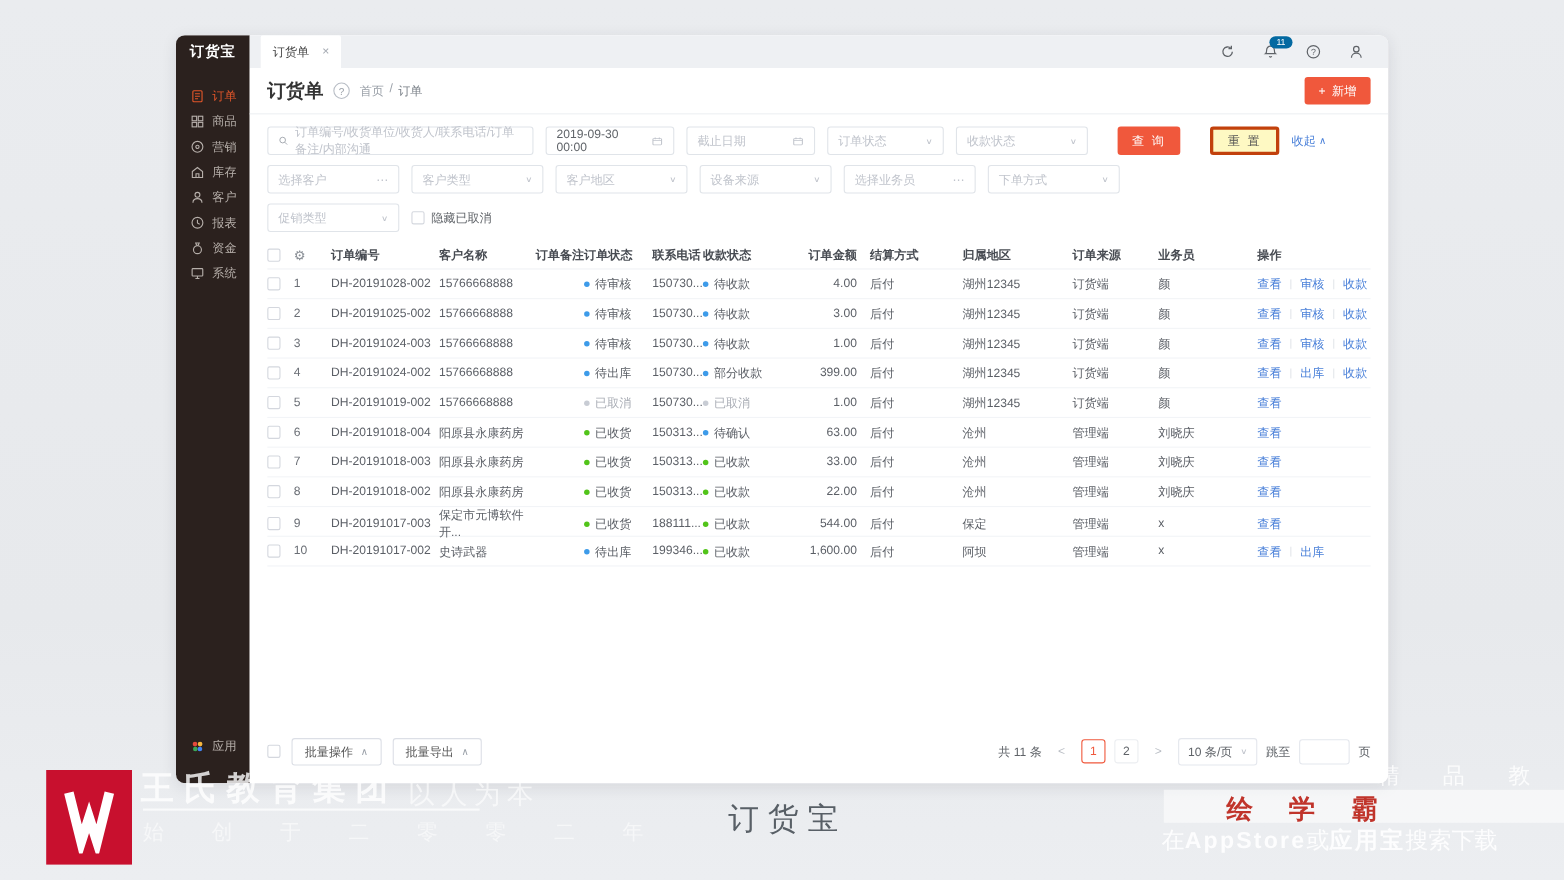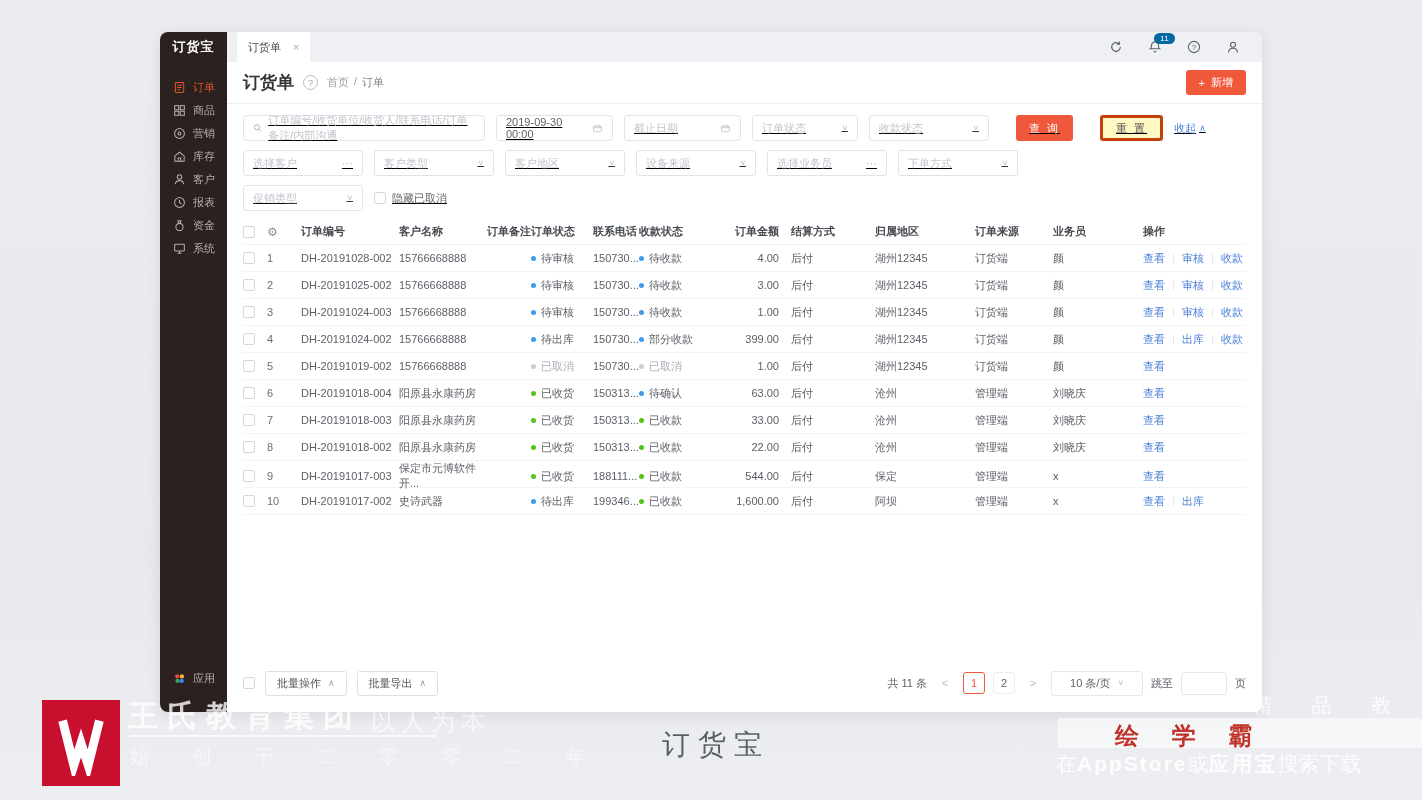--- a/index.html
+++ b/index.html
@@ -38,21 +38,21 @@
   .page-header{height:41px;flex-shrink:0;border-bottom:1px solid #edeff2;display:flex;align-items:center;padding:0 16px;gap:9px;}
   .page-title{font-size:17px;font-weight:bold;color:#333;}
   .q-circle{width:13px;height:13px;border:1px solid #b9bec6;border-radius:50%;color:#9aa0a8;
     font-size:9px;display:flex;align-items:center;justify-content:center;}
   .breadcrumb{font-size:11px;color:#9aa0a8;display:flex;gap:5px;}
   .breadcrumb .cur{color:#7a8088;}
   .new-btn{margin-left:auto;background:#f0583c;color:#fff;font-size:11px;height:25px;
     padding:0 13px;border-radius:3px;display:flex;align-items:center;gap:6px;border:none;cursor:pointer;}
   
   .filters{padding:11px 16px 6px;display:flex;flex-direction:column;gap:9px;flex-shrink:0;}
-  .f-row{display:flex;gap:11px;text-decoration:underline;}
+  .f-row{display:flex;gap:11px;}
   .f-box{height:26px;border:1px solid #e0e4e9;border-radius:3px;background:#fff;
     display:flex;align-items:center;padding:0 9px;font-size:11px;color:#c0c4cc;gap:6px;box-sizing:border-box;cursor:pointer;}
   .f-box .chev{margin-left:auto;color:#c0c4cc;font-size:9px;transform:scaleY(.8);}
   .f-box .dots{margin-left:auto;color:#c0c4cc;font-size:11px;}
   .has-value{color:#5f6368;}
   .w-search{width:242px;}.w-date{width:117px;}.w-sel{width:120px;}.w-sel-s{width:106px;}
   .btn{height:26px;border-radius:3px;font-size:11px;display:flex;align-items:center;
     padding:0 13px;cursor:pointer;box-sizing:border-box;border:none;margin-left:16px;}
   .btn-query{background:#f0583c;color:#fff;letter-spacing:2px;}
   .btn-plain{background:#fef9c3;border:3px solid #c2410c;color:#555;letter-spacing:2px;}
@@ -80,21 +80,21 @@
   .t-footer{height:42px;flex-shrink:0;display:flex;align-items:center;padding:0 16px 8px;gap:10px;}
   .batch-btn{height:25px;border:1px solid #dcdfe6;border-radius:3px;background:#fff;color:#555;
     font-size:11px;display:flex;align-items:center;gap:7px;padding:0 11px;cursor:pointer;}
   .batch-btn .caret-up{color:#9aa0a8;}
   .pager{margin-left:auto;display:flex;align-items:center;gap:8px;font-size:11px;color:#5f6368;}
   .pg-arrow{width:20px;height:22px;display:flex;align-items:center;justify-content:center;color:#b8bcc3;cursor:pointer;}
   .pg-box{min-width:22px;height:22px;border:1px solid #eceef1;border-radius:3px;background:#fff;
     display:flex;align-items:center;justify-content:center;cursor:pointer;color:#5f6368;box-sizing:border-box;}
   .pg-box.active{border-color:#f0583c;color:#f0583c;}
   .size-sel{height:23px;border:1px solid #e4e7ed;border-radius:3px;background:#fff;display:flex;
-    align-items:center;gap:7px;padding:0 18px;color:#5f6368;cursor:pointer;justify-content:space-between;}
+    align-items:center;gap:7px;padding:0 8px;color:#5f6368;cursor:pointer;justify-content:space-between;}
   .size-sel .chev{color:#c0c4cc;font-size:9px;transform:scaleY(.8);}
   .jump-input{width:46px;height:23px;border:1px solid #e4e7ed;border-radius:3px;background:#fff;box-sizing:border-box;}
   
   .watermark{position:absolute;left:0;top:688px;width:1422px;height:112px;pointer-events:none;z-index:20;}
   .wm-logo{position:absolute;left:42px;top:12px;width:78px;height:86px;background:#c8102e;
     display:flex;align-items:center;justify-content:center;}
   .wm-company{position:absolute;left:128px;top:8px;font-size:30px;font-weight:bold;
     color:rgba(255,255,255,.80);letter-spacing:9px;white-space:nowrap;}
   .wm-slogan{position:absolute;left:371px;top:18px;font-size:24px;color:rgba(255,255,255,.62);letter-spacing:6px;white-space:nowrap;}
   .wm-line{position:absolute;left:130px;top:47px;width:306px;height:2px;background:rgba(255,255,255,.70);}

